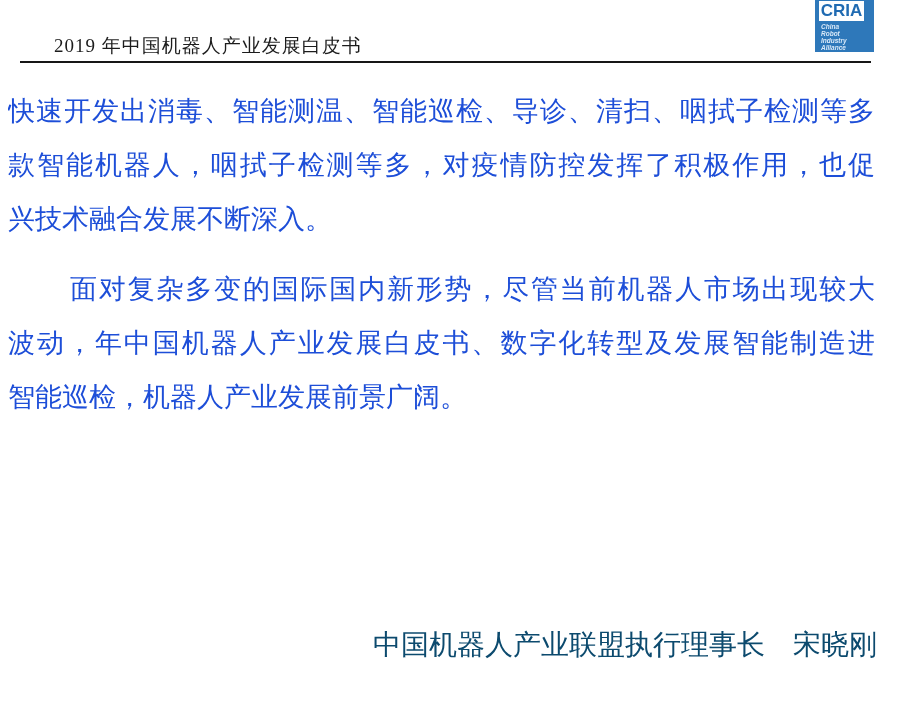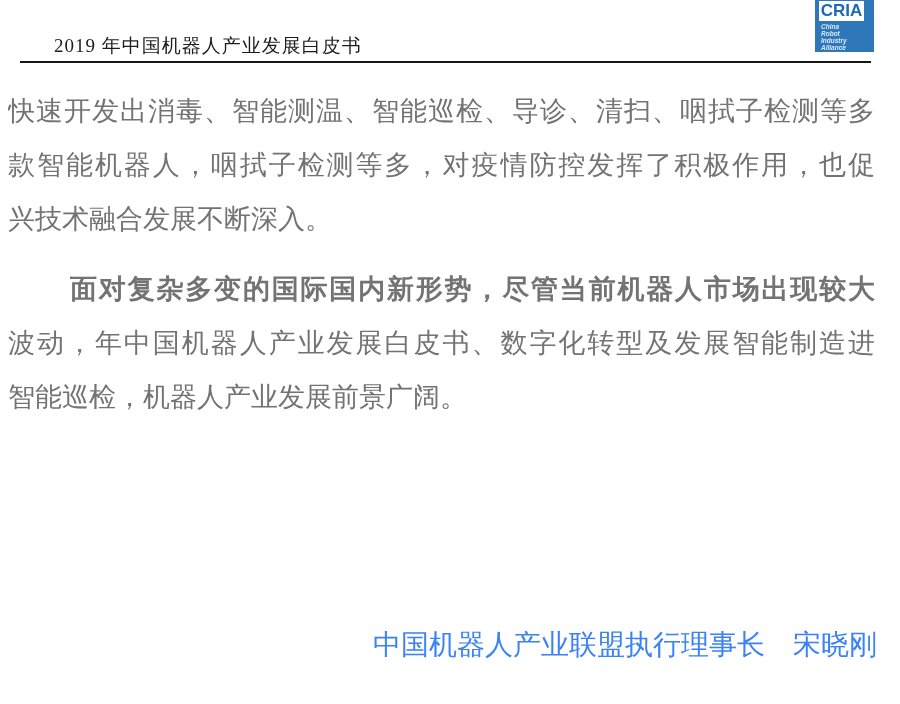--- a/index.html
+++ b/index.html
@@ -70,49 +70,48 @@
     line-height: 7px;
     color: #d9e9f8;
   }
 
   
   .body-text {
     position: absolute;
     left: 8px;
     top: 84px;
     width: 867px;
-    color: #737373;
+    color: #1d4ed8;
     font-size: 27px;
   }
   .paragraph + .paragraph { margin-top: 16px; }
   .text-line {
     height: 54px;
     line-height: 54px;
     text-align: justify;
     text-align-last: justify;
     white-space: normal;
     overflow: hidden;
   }
   .text-line.last {
     text-align-last: left;
   }
   .text-line.indent {
     padding-left: 62px;
-    font-weight: bold;
   }
 
   
   .signature {
     position: absolute;
     right: 23px;
     top: 618px;
     height: 54px;
     line-height: 54px;
     font-size: 28px;
-    color: #3b82f6;
+    color: #0c4a6e;
     white-space: nowrap;
   }
 </style>
 </head>
 <body>
 
 <div class="page">
 
   <div class="header-title">2019 年中国机器人产业发展白皮书</div>
 

